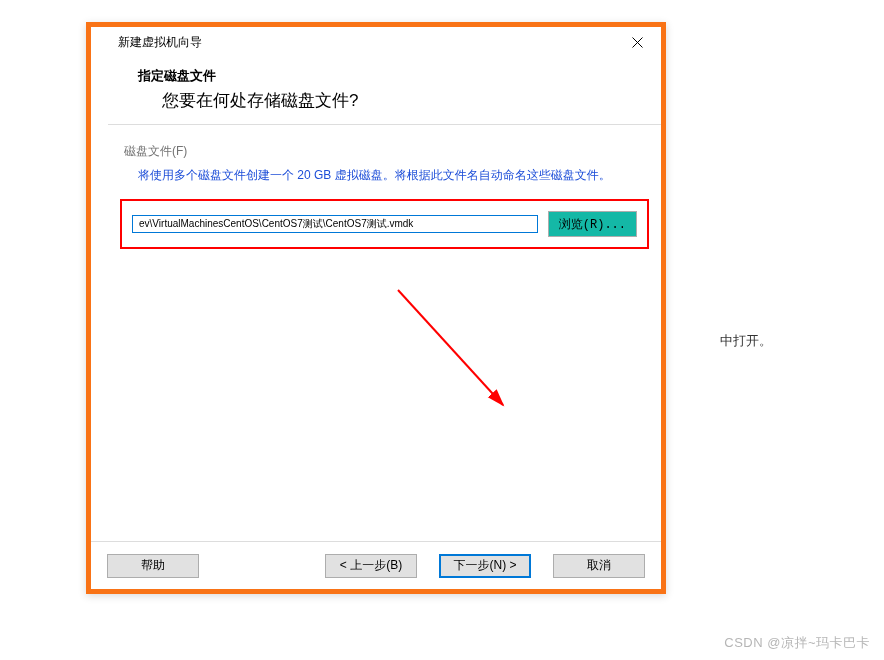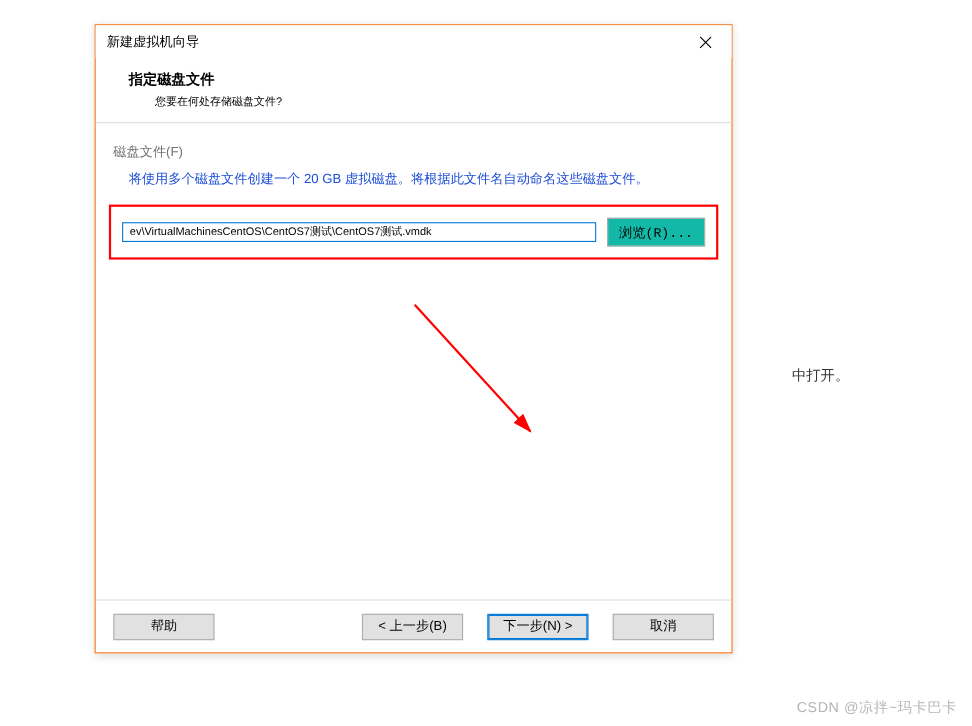--- a/index.html
+++ b/index.html
@@ -15,22 +15,23 @@
       height: 660px;
       position: relative;
     }
     .dialog {
       position: absolute;
       left: 86px;
       top: 22px;
       width: 580px;
       height: 572px;
       background: #ffffff;
-      border: 1px solid #f97316;
+      border: 5px solid #f97316;
       box-shadow: 0 2px 8px rgba(0,0,0,0.15);
+      padding-left: 17px;
     }
     .titlebar {
       height: 30px;
       display: flex;
       align-items: center;
       justify-content: space-between;
       padding: 0 2px 0 10px;
       background: #ffffff;
     }
     .titlebar-title {
@@ -53,21 +54,21 @@
       padding: 10px 20px 12px 30px;
       border-bottom: 1px solid #dddddd;
     }
     .header-title {
       font-size: 13px;
       font-weight: bold;
       color: #000;
       margin-bottom: 4px;
     }
     .header-subtitle {
-      font-size: 10px;
+      font-size: 17px;
       color: #000;
       padding-left: 24px;
     }
     .body {
       padding: 18px 16px 10px 16px;
       position: relative;
       height: 430px;
     }
     .fieldset-label {
       font-size: 12px;

